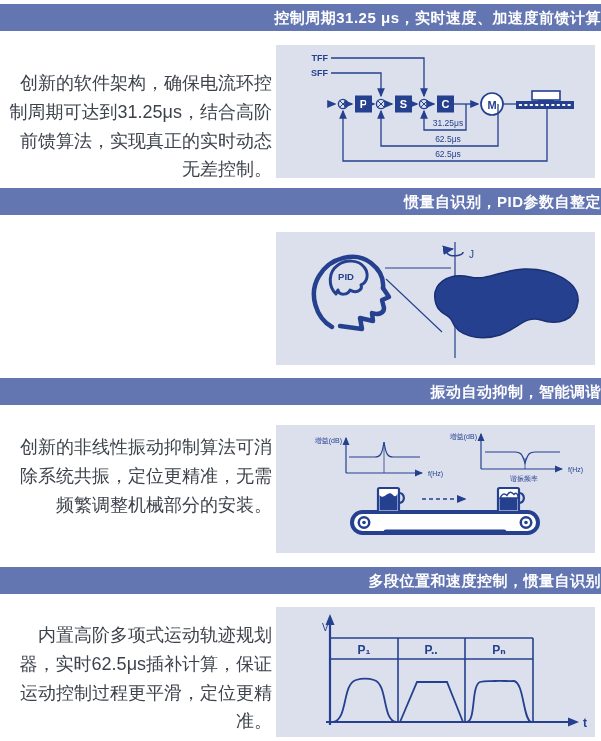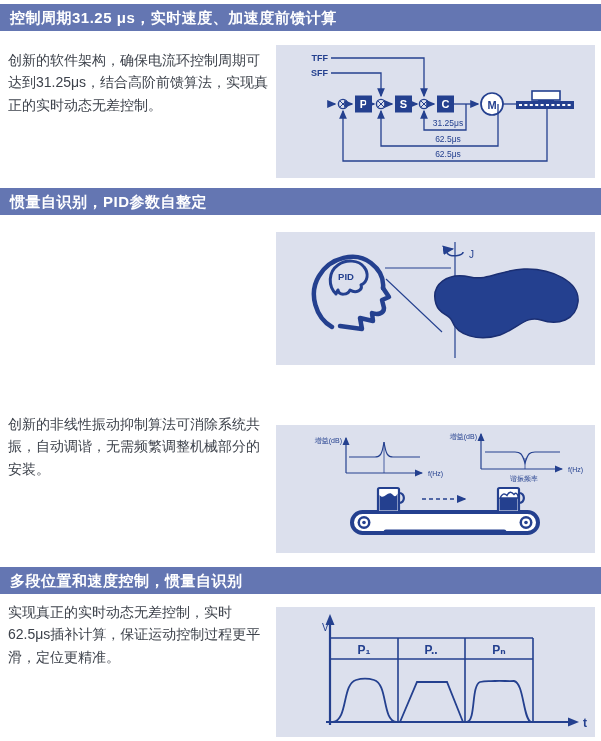--- a/index.html
+++ b/index.html
@@ -1,21 +1,21 @@
 <!DOCTYPE html>
 <html><head>
 <meta charset="utf-8">
 <style>
   html,body{margin:0;padding:0;background:#ffffff;}
   .page{position:relative;width:601px;height:741px;background:#ffffff;overflow:hidden;
-        font-family:"Liberation Sans","DejaVu Sans",sans-serif;}
+        font-family:"Liberation Sans","DejaVu Sans",sans-serif;text-align:right;}
   .sec-header{position:absolute;left:0;width:601px;height:27px;background:#6476b2;color:#ffffff;
         font-weight:bold;font-size:15px;line-height:27px;padding-left:10px;box-sizing:border-box;
         letter-spacing:0.5px;}
-  .sec-body{position:absolute;left:8px;width:264px;font-size:14px;line-height:1.6;color:#3d424b;}
+  .sec-body{position:absolute;left:8px;width:264px;font-size:18px;line-height:1.6;color:#3d424b;margin-top:20px;}
   .panel{position:absolute;left:276px;width:319px;background:#dce0ed;}
   .panel svg{display:block;width:100%;height:100%;}
   svg text{font-family:"Liberation Sans","DejaVu Sans",sans-serif;fill:#24408f;}
   .blk-txt{fill:#ffffff;font-weight:bold;}
   .nav{stroke:#24408f;fill:none;}
   .h1{top:4px}.h2{top:188px}.h3{top:378px}.h4{top:567px}
   .b1{top:49px}.b2{top:231px}.b3{top:413px}.b4{top:601px}
   .p1{top:45px;height:133px}.p2{top:232px;height:133px}.p3{top:425px;height:128px}.p4{top:607px;height:130px}
 </style>
 </head>
@@ -110,21 +110,22 @@
         <path class="nav" stroke-width="4.5" stroke-linecap="round" stroke-linejoin="round" d="M56 95 C40 86 32 62 43 44 C54 25 80 19 95 31 C104 38 108 47 107 56"></path>
         <path class="nav" stroke-width="4.5" stroke-linecap="round" stroke-linejoin="round" d="M107 56 L113 65 L106 68 L108 76 C108 82 101 83 96 81 L97 89 L84 86 L86 97 L64 94"></path>
         <path class="nav" stroke-width="3" stroke-linecap="round" stroke-linejoin="round" d="M60 62 C52 54 52 40 62 33 C70 27 83 28 88 35 C93 41 92 50 85 53 C87 58 80 62 74 58 C72 63 63 64 62 58 C61 60 60 61 60 62"></path>
         <text x="70" y="48" font-size="9.5" font-weight="bold" text-anchor="middle">PID</text>
       </g>
       <line class="nav" stroke-width="1.1" x1="109" y1="36" x2="175" y2="36"></line>
       <line class="nav" stroke-width="1.1" x1="110" y1="47" x2="166" y2="100"></line>
     </svg>
   </div>
 
-  <div class="sec-body b3">创新的非线性振动抑制算法可消除系统共振，自动调谐，无需频繁调整机械部分的安装。</div>
+  <div class="sec-header h3">振动自动抑制，智能调谐</div>
+  <div class="sec-body b3">创新的非线性振动抑制算法可消除系统共振，定位更精准，无需频繁调整机械部分的安装。</div>
   <div class="panel p3">
     <svg viewBox="0 0 319 128">
       <defs>
         <marker id="ah3" markerWidth="7" markerHeight="7" refX="6" refY="3" orient="auto">
           <path d="M0 0 L7 3 L0 6 Z" fill="#24408f"></path>
         </marker>
       </defs>
 
       <g>
         <line class="nav" stroke-width="1.2" x1="70" y1="48" x2="70" y2="13" marker-end="url(#ah3)"></line>
@@ -164,21 +165,21 @@
       <g>
         <rect x="222" y="63" width="21" height="24" rx="1.5" fill="#ffffff" stroke="#24408f" stroke-width="2.2"></rect>
         <path class="nav" stroke-width="2.2" d="M243 68 C249.5 67.5 249.5 78.5 243 78"></path>
         <rect x="223.5" y="73" width="18" height="12.5" fill="#24408f"></rect>
         <path d="M224 73 Q227 66.5 231 70.5 Q234 64.5 238 69.5 Q240.5 66.5 242 71 L242 73 Z" fill="#ffffff" stroke="#24408f" stroke-width="1.4"></path>
       </g>
     </svg>
   </div>
 
   <div class="sec-header h4">多段位置和速度控制，惯量自识别</div>
-  <div class="sec-body b4">实现真正的实时动态无差控制，实时62.5μs插补计算，保证运动控制过程更平滑，定位更精准。</div>
+  <div class="sec-body b4">内置高阶多项式运动轨迹规划器，实时62.5μs插补计算，保证运动控制过程更平滑，定位更精准。</div>
   <div class="panel p4">
     <svg viewBox="0 0 319 130">
 
       <text x="46" y="24" font-size="10">V</text>
       <line class="nav" stroke-width="2.2" x1="54" y1="118" x2="54" y2="16"></line>
       <polygon points="54,7 49.5,18 58.5,18" fill="#24408f"></polygon>
       <line class="nav" stroke-width="2.2" x1="50" y1="115" x2="294" y2="115"></line>
       <polygon points="303,115 292,110.5 292,119.5" fill="#24408f"></polygon>
       <text x="307" y="120" font-size="12" font-weight="bold">t</text>
 

